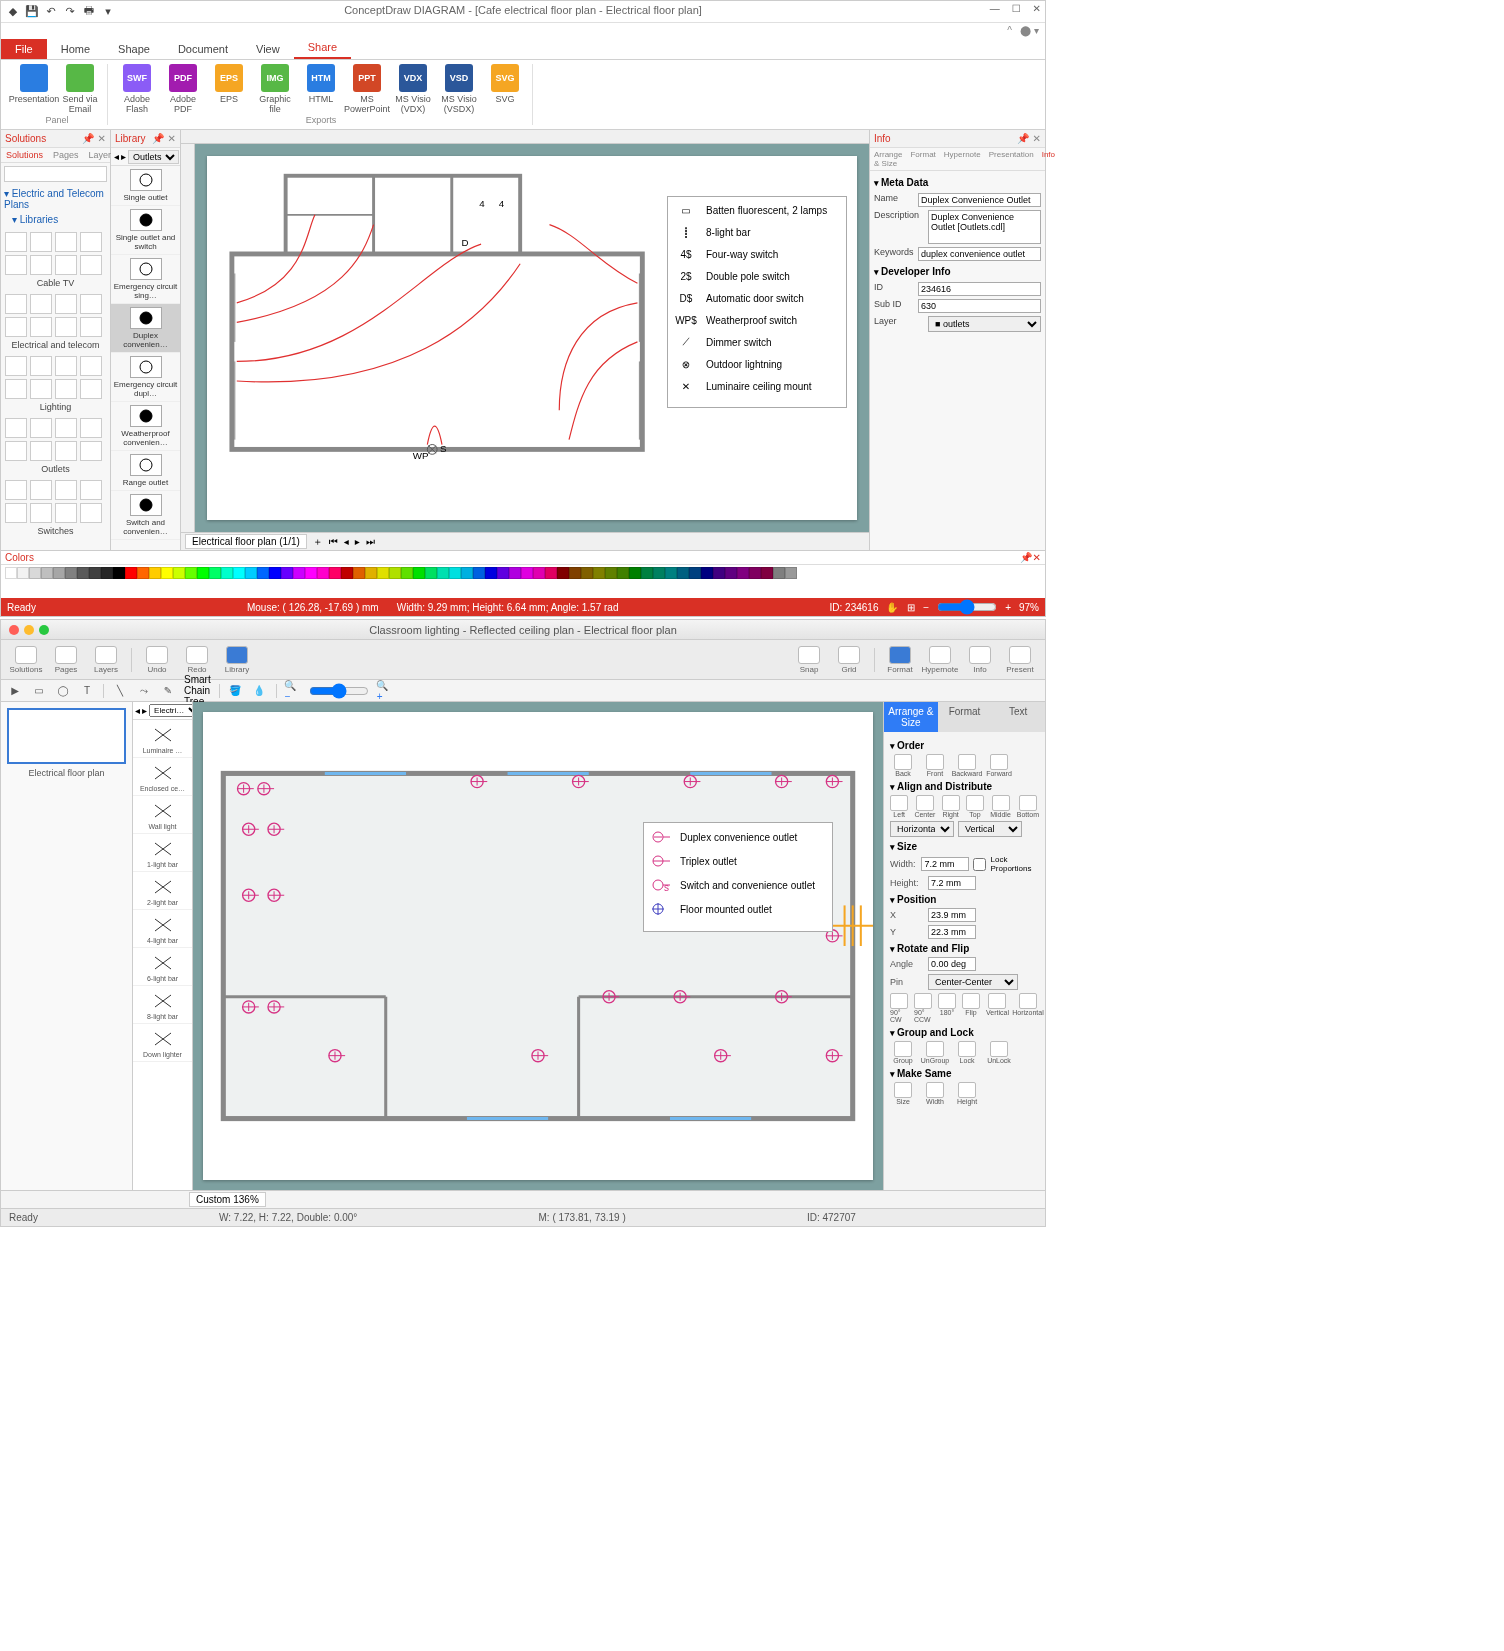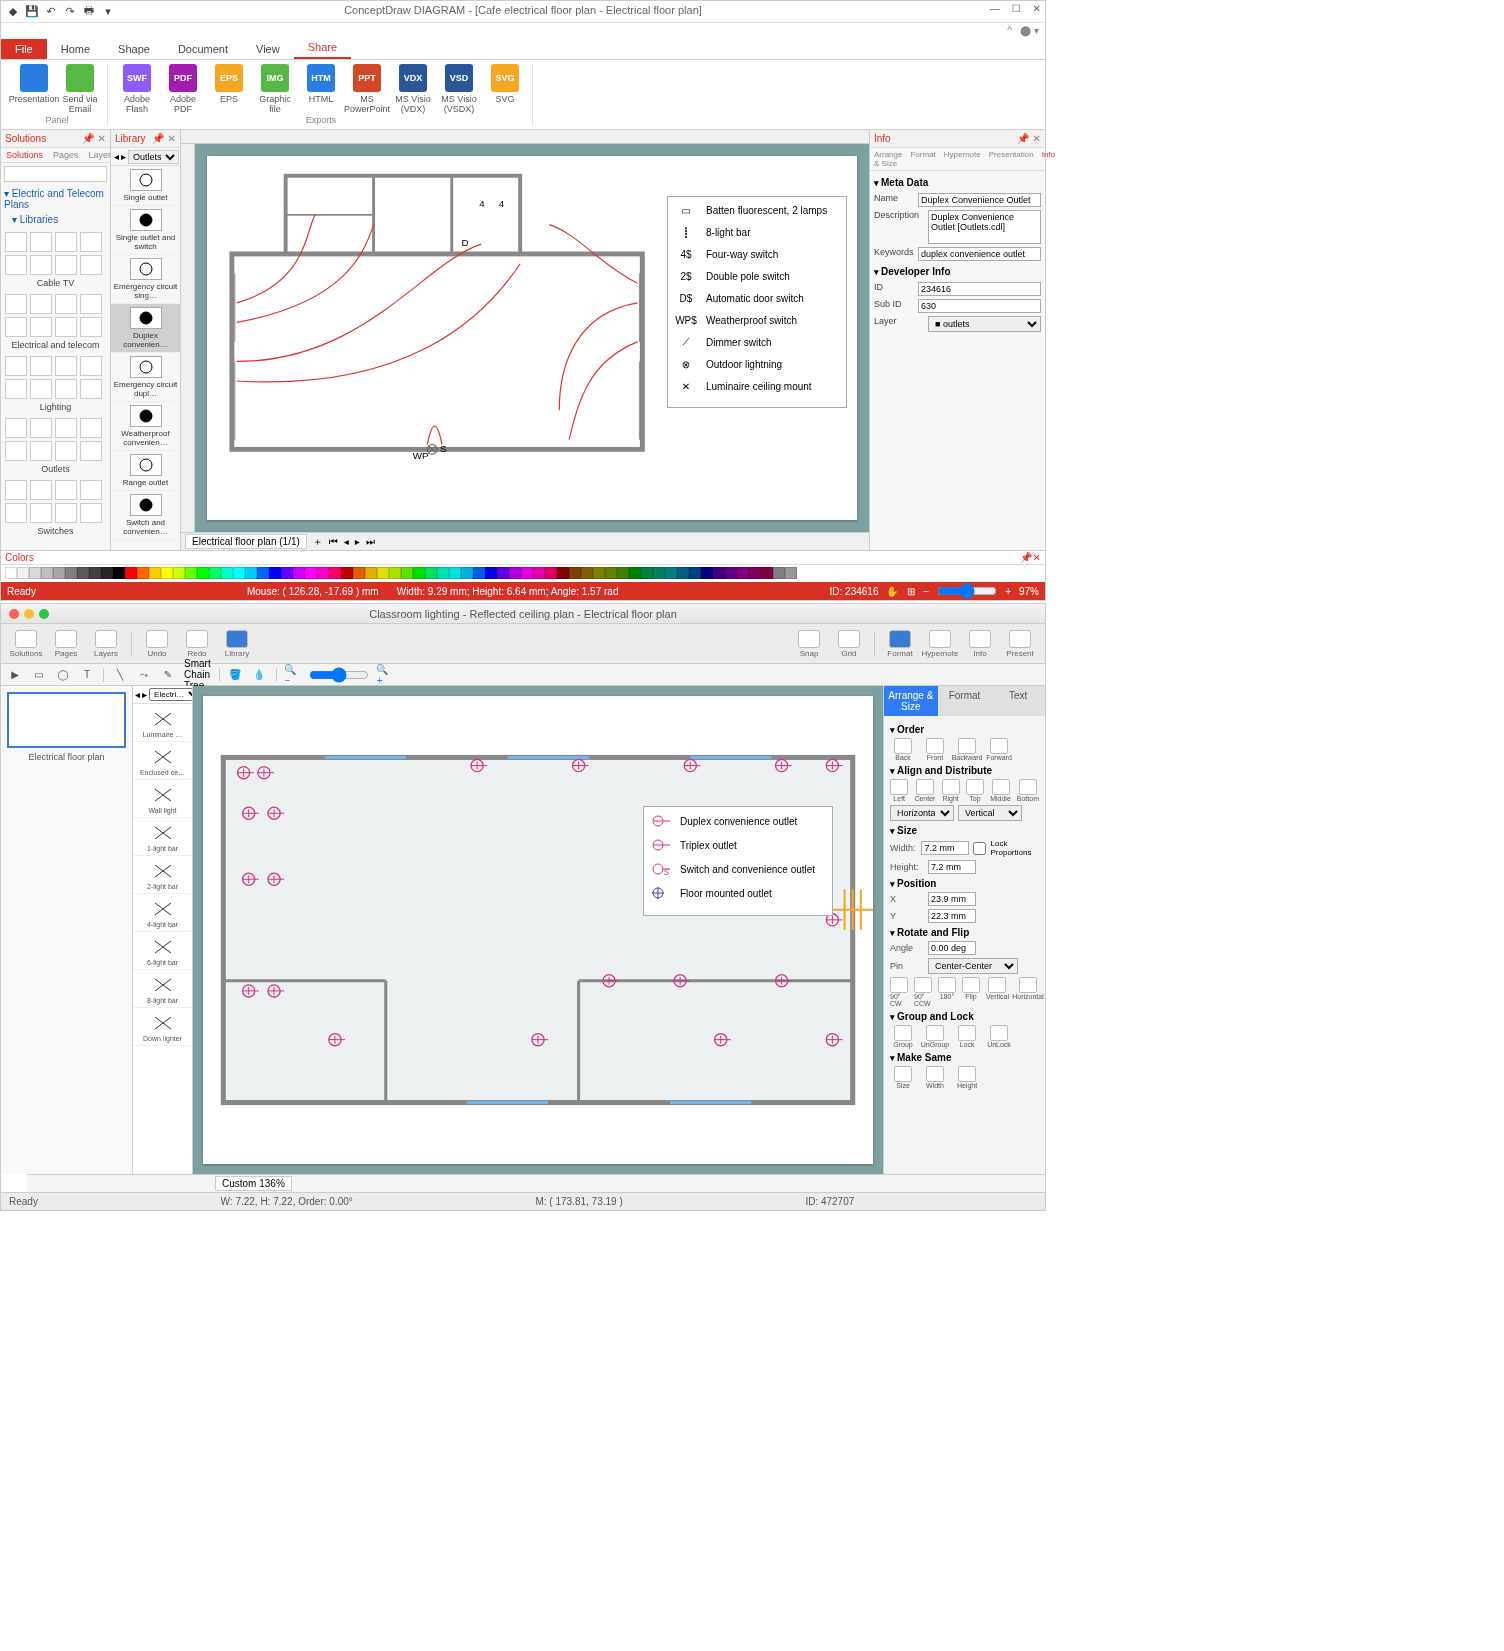--- a/index.html
+++ b/index.html
@@ -60,21 +60,21 @@
 .info-panel{width:176px;border-left:1px solid #ccc;}
 .info-tabs{display:flex;border-bottom:1px solid #ddd;}
 .info-tab{padding:2px 4px;font-size:8px;color:#888;}
 .info-tab.act{color:#d93025;}
 .info-sec{padding:4px;}
 .info-sec .sec-hd{font-size:9px;font-weight:bold;padding:2px 0;cursor:pointer;}
 .info-fld{display:flex;align-items:start;margin:3px 0;gap:4px;}
 .info-fld label{width:50px;font-size:9px;color:#444;}
 .info-fld input,.info-fld textarea,.info-fld select{flex:1;font-size:9px;border:1px solid #aaa;padding:1px 2px;}
 .info-fld textarea{height:34px;resize:none;}
-.colors-bar{height:32px;border-top:1px solid #ccc;}
+.colors-bar{height:48px;border-top:1px solid #ccc;}
 .colors-hd{height:14px;display:flex;align-items:center;justify-content:space-between;padding:0 4px;font-size:10px;color:#d93025;border-bottom:1px solid #ddd;}
 .color-strip{display:flex;height:14px;padding:2px 4px;gap:0;}
 .color-sw{width:12px;height:12px;border:1px solid rgba(0,0,0,.15);}
 .status{height:18px;background:#d93025;color:#fff;display:flex;align-items:center;padding:0 6px;font-size:10px;justify-content:space-between;}
 .status .mid{display:flex;gap:18px;}
 .status .rt{display:flex;gap:8px;align-items:center;}
 
 .mac-title{height:20px;background:linear-gradient(#f4f4f4,#e4e4e4);display:flex;align-items:center;position:relative;border-bottom:1px solid #ccc;}
 .mac-traffic{display:flex;gap:5px;padding-left:8px;}
 .mac-dot{width:10px;height:10px;border-radius:50%;}
@@ -108,21 +108,21 @@
 .mac-sec .hd{font-size:9px;font-weight:bold;margin:4px 0 3px;cursor:pointer;}
 .mac-btns{display:flex;gap:6px;}
 .mac-bt{display:flex;flex-direction:column;align-items:center;width:26px;}
 .mac-bt .ic{width:18px;height:16px;background:#fff;border:1px solid #bbb;border-radius:2px;}
 .mac-bt .lb{font-size:7px;color:#555;}
 .mac-fld{display:flex;align-items:center;gap:4px;margin:3px 0;}
 .mac-fld label{width:34px;font-size:9px;color:#555;}
 .mac-fld input,.mac-fld select{font-size:9px;border:1px solid #aaa;padding:1px 2px;width:48px;}
 .mac-fld input[type=checkbox]{width:auto;}
 .mac-status{height:18px;background:#ececec;border-top:1px solid #ccc;display:flex;align-items:center;padding:0 8px;font-size:9px;color:#555;justify-content:space-between;}
-.mac-zoom{height:18px;background:#f4f4f4;border-top:1px solid #ccc;display:flex;align-items:center;padding:0 8px;font-size:9px;margin-left:26px;}
+.mac-zoom{height:18px;background:#f4f4f4;border-top:1px solid #ccc;display:flex;align-items:center;padding:0 8px;font-size:9px;}
 svg{overflow:visible;}
 .slider{width:60px;}
 </style>
 </head>
 <body>
 
 <div class="win-app">
   <div class="qat">
     <span class="ico">◆</span>
     <span class="ico">💾</span>
@@ -1100,18 +1100,18 @@
             </div>
           </div>
       </div>
     </div>
   </div>
   <div class="mac-zoom">
     <span style="margin-left:180px;border:1px solid #ccc;padding:1px 6px;background:#fff;">Custom 136%</span>
   </div>
   <div class="mac-status">
     <span>Ready</span>
-    <span>W: 7.22,  H: 7.22,  Order: 0.00°</span>
+    <span>W: 7.22,  H: 7.22,  Double: 0.00°</span>
     <span>M: ( 173.81, 73.19 )</span>
     <span>ID: 472707</span>
     <span></span>
   </div>
 </div>
 
 </body></html>

